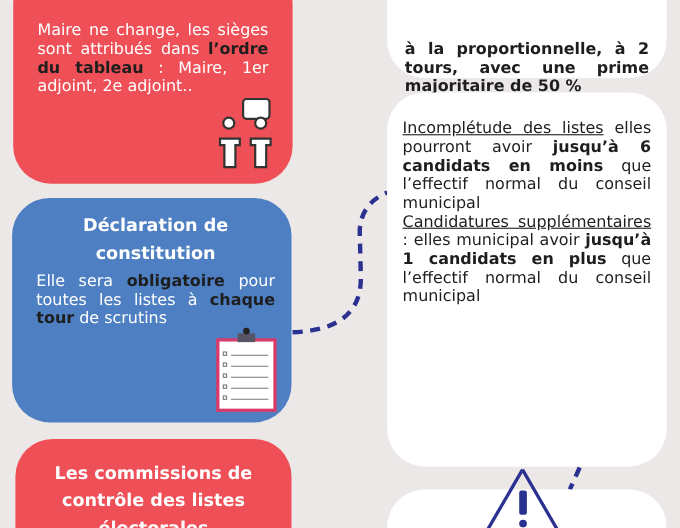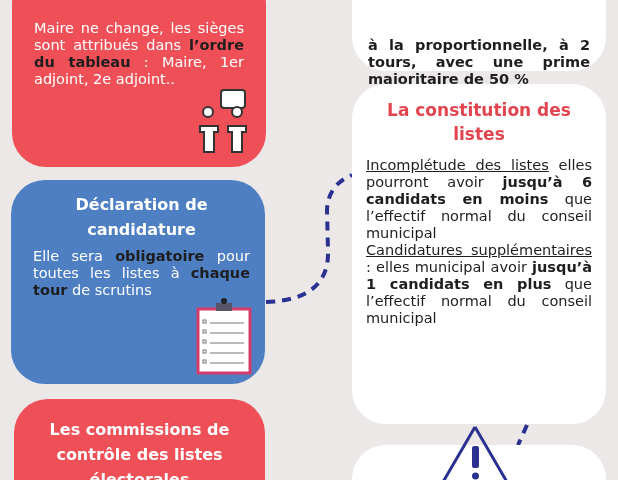--- a/index.html
+++ b/index.html
@@ -37,21 +37,21 @@
     <path d="M4 38 h18 v6 h-4 v20 h-10 v-20 h-4z" fill="#fff" stroke="#333" stroke-width="2"></path>
     <path d="M32 38 h18 v6 h-4 v20 h-10 v-20 h-4z" fill="#fff" stroke="#333" stroke-width="2"></path>
   </svg>
 </div>
 
 <div class="card white" style="left:352px; top:-60px; width:254px; height:131px; padding:66px 16px 0 16px;">
   <div class="txt" style="font-weight:bold;margin-top:31px;">à la proportionnelle, à 2 tours, avec une prime majoritaire de 50 %</div>
 </div>
 
 <div class="card blue" style="left:11px; top:180px; width:254px; height:204px; padding:12px 15px 0 22px;">
-  <div class="title" style="padding:0 20px;">Déclaration de candidature</div>
+  <div class="title" style="padding:0 20px;">Déclaration de constitution</div>
   <div class="txt" style="margin-top:6px;">
     <span>Elle sera </span><b>obligatoire</b><span> pour toutes les listes à </span><b>chaque tour</b><span> de scrutins</span>
   </div>
   <svg width="56" height="80" style="left:185px; top:115px;">
     <rect x="2" y="14" width="52" height="64" fill="#fff" stroke="#d63c6b" stroke-width="3"></rect>
     <rect x="20" y="8" width="16" height="8" fill="#556"></rect>
     <circle cx="28" cy="6" r="3" fill="#222"></circle>
     <g stroke="#777" stroke-width="1" fill="none">
       <rect x="7" y="25" width="3" height="3"></rect>
         <line x1="14" y1="28" x2="48" y2="28"></line>
@@ -61,21 +61,20 @@
         <line x1="14" y1="48" x2="48" y2="48"></line>
       <rect x="7" y="55" width="3" height="3"></rect>
         <line x1="14" y1="58" x2="48" y2="58"></line>
       <rect x="7" y="65" width="3" height="3"></rect>
         <line x1="14" y1="68" x2="48" y2="68"></line>
     </g>
   </svg>
 </div>
 
 <div class="card white" style="left:352px; top:84px; width:254px; height:340px; padding:14px 14px 0 14px;">
-  <div class="title" style="color:#e2454f; font-size:17px; line-height:24px; padding:0 20px;">La constitution des listes</div>
   <div class="txt" style="margin-top:11px;">
     <span class="u">Incomplétude des listes</span><span> elles pourront avoir </span><b>jusqu’à 6 candidats en moins</b><span> que l’effectif normal du conseil municipal</span>
   </div>
   <div class="txt">
     <span class="u">Candidatures supplémentaires</span><span> : elles municipal avoir </span><b>jusqu’à 1 candidats en plus</b><span> que l’effectif normal du conseil municipal</span>
   </div>
 </div>
 
 <div class="card white" style="left:352px; top:445px; width:254px; height:80px;"></div>
 <svg width="70" height="60" style="left:440px; top:424px;">

